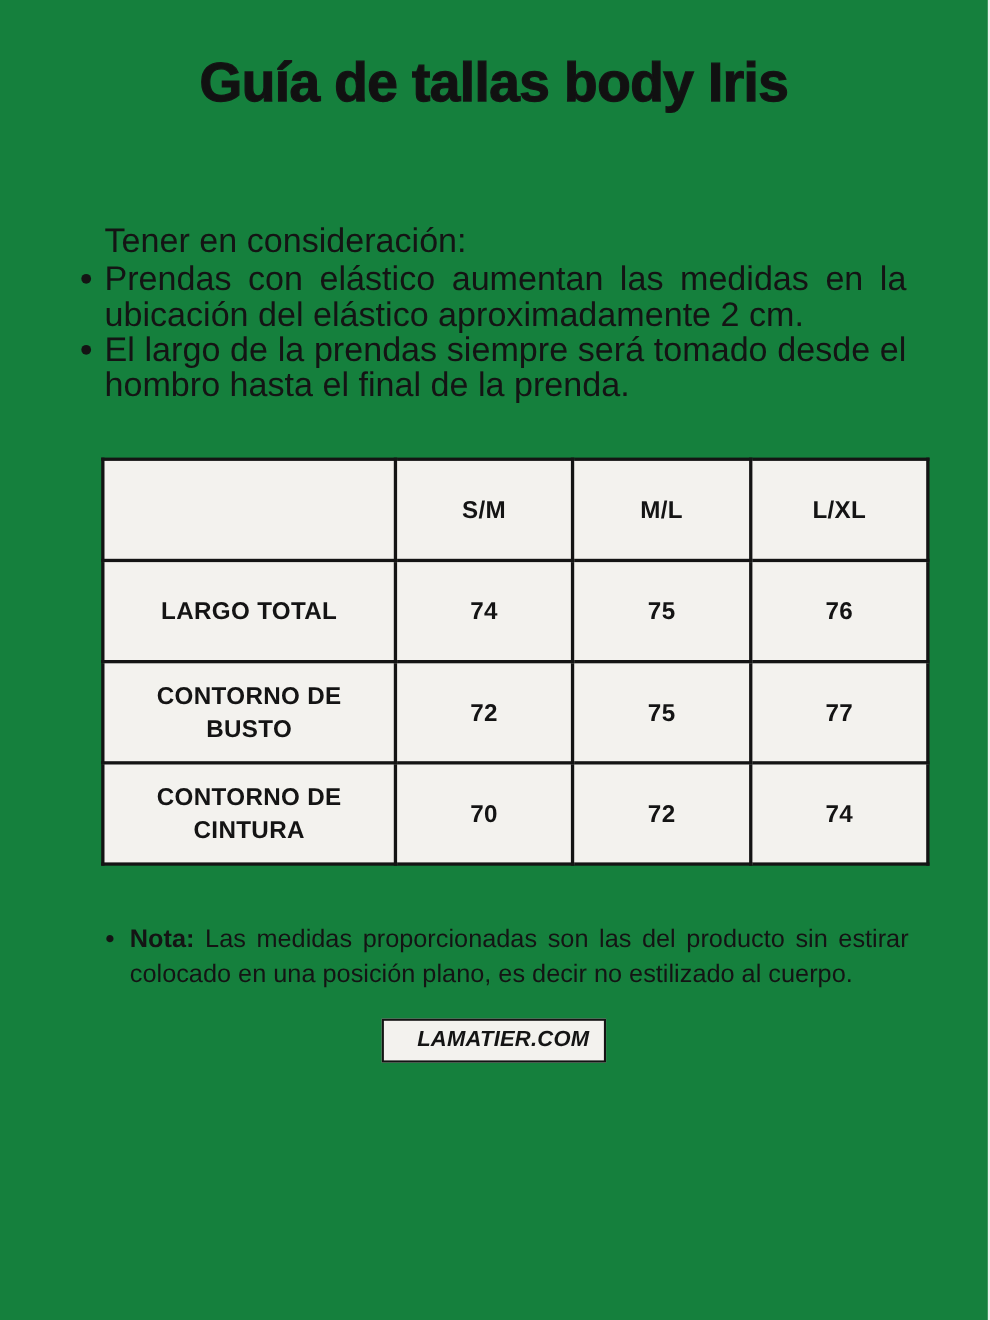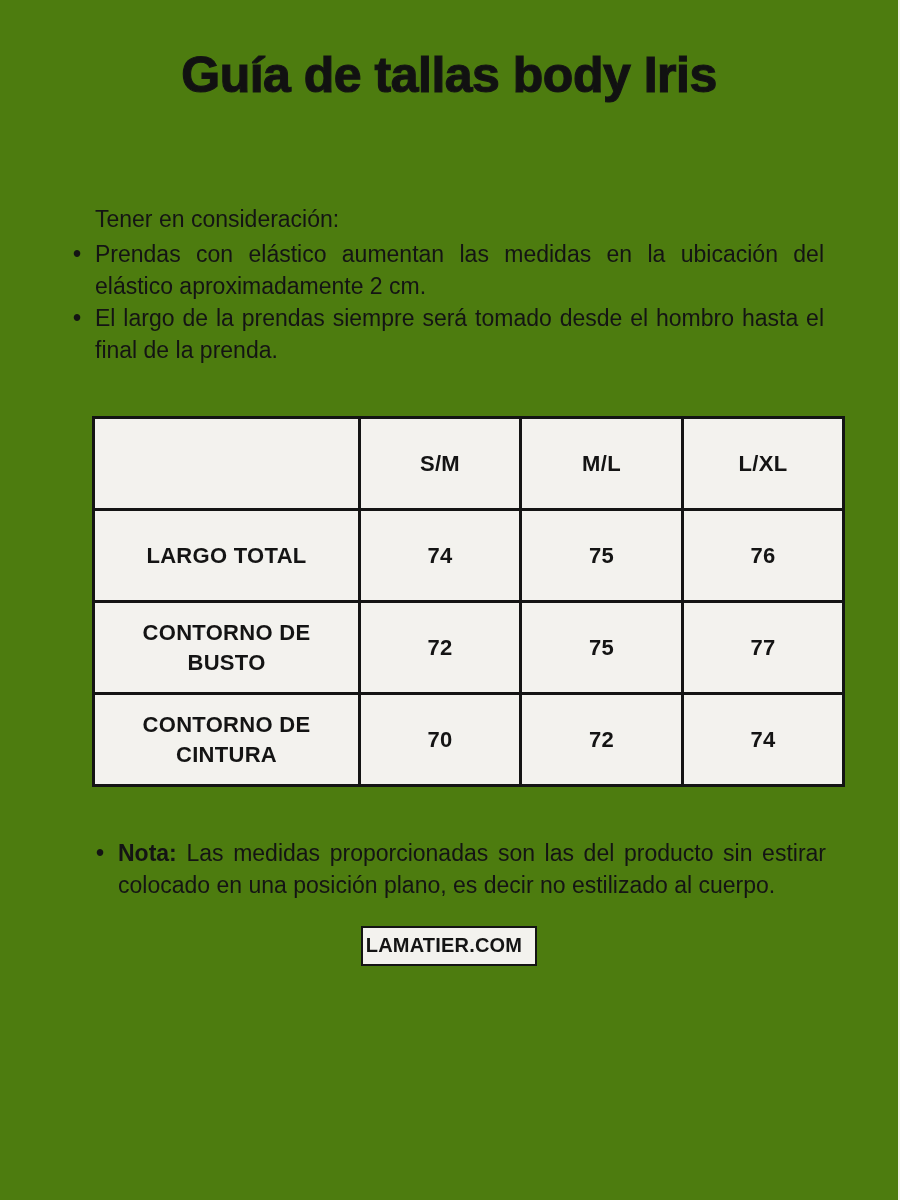--- a/index.html
+++ b/index.html
@@ -5,37 +5,37 @@
   * { margin: 0; padding: 0; box-sizing: border-box; }
   html, body { width: 900px; }
   body {
     font-family: "Liberation Sans", sans-serif;
     background: #f3f2ee;
   }
   .page {
     position: relative;
     width: 898px;
     height: 1200px;
-    background: #4d7c0f;
+    background: #15803d;
     color: #141414;
     overflow: hidden;
   }
   .title {
     margin-top: 48px;
     text-align: center;
     font-size: 50px;
     line-height: 55px;
     font-weight: 900;
     letter-spacing: -0.5px;
     -webkit-text-stroke: 1.2px #141414;
     color: #111111;
   }
   .considerations {
     margin: 100px 74px 0 72px;
-    font-size: 23px;
+    font-size: 31px;
     line-height: 32px;
   }
   .considerations-heading {
     padding-left: 23px;
     margin-bottom: 3px;
   }
   .bullet-list { list-style: none; }
   .bullet-list li {
     position: relative;
     padding-left: 23px;
@@ -82,26 +82,27 @@
     text-align: justify;
   }
   .note-label { font-weight: 700; }
   .footer {
     margin-top: 25px;
     text-align: center;
   }
   .brand-box {
     display: inline-block;
     border: 2px solid #141414;
-    padding: 6px 13px 7px 3px;
+    padding: 6px 13px 7px 30px;
     font-size: 20px;
     font-weight: 700;
     letter-spacing: 0.2px;
     color: #141414;
     background: #f3f2ee;
+    font-style: italic;
   }
 </style>
 </head>
 <body>
 
 <div class="page">
 
   <h1 class="title">Guía de tallas body Iris</h1>
 
   <div class="considerations">

